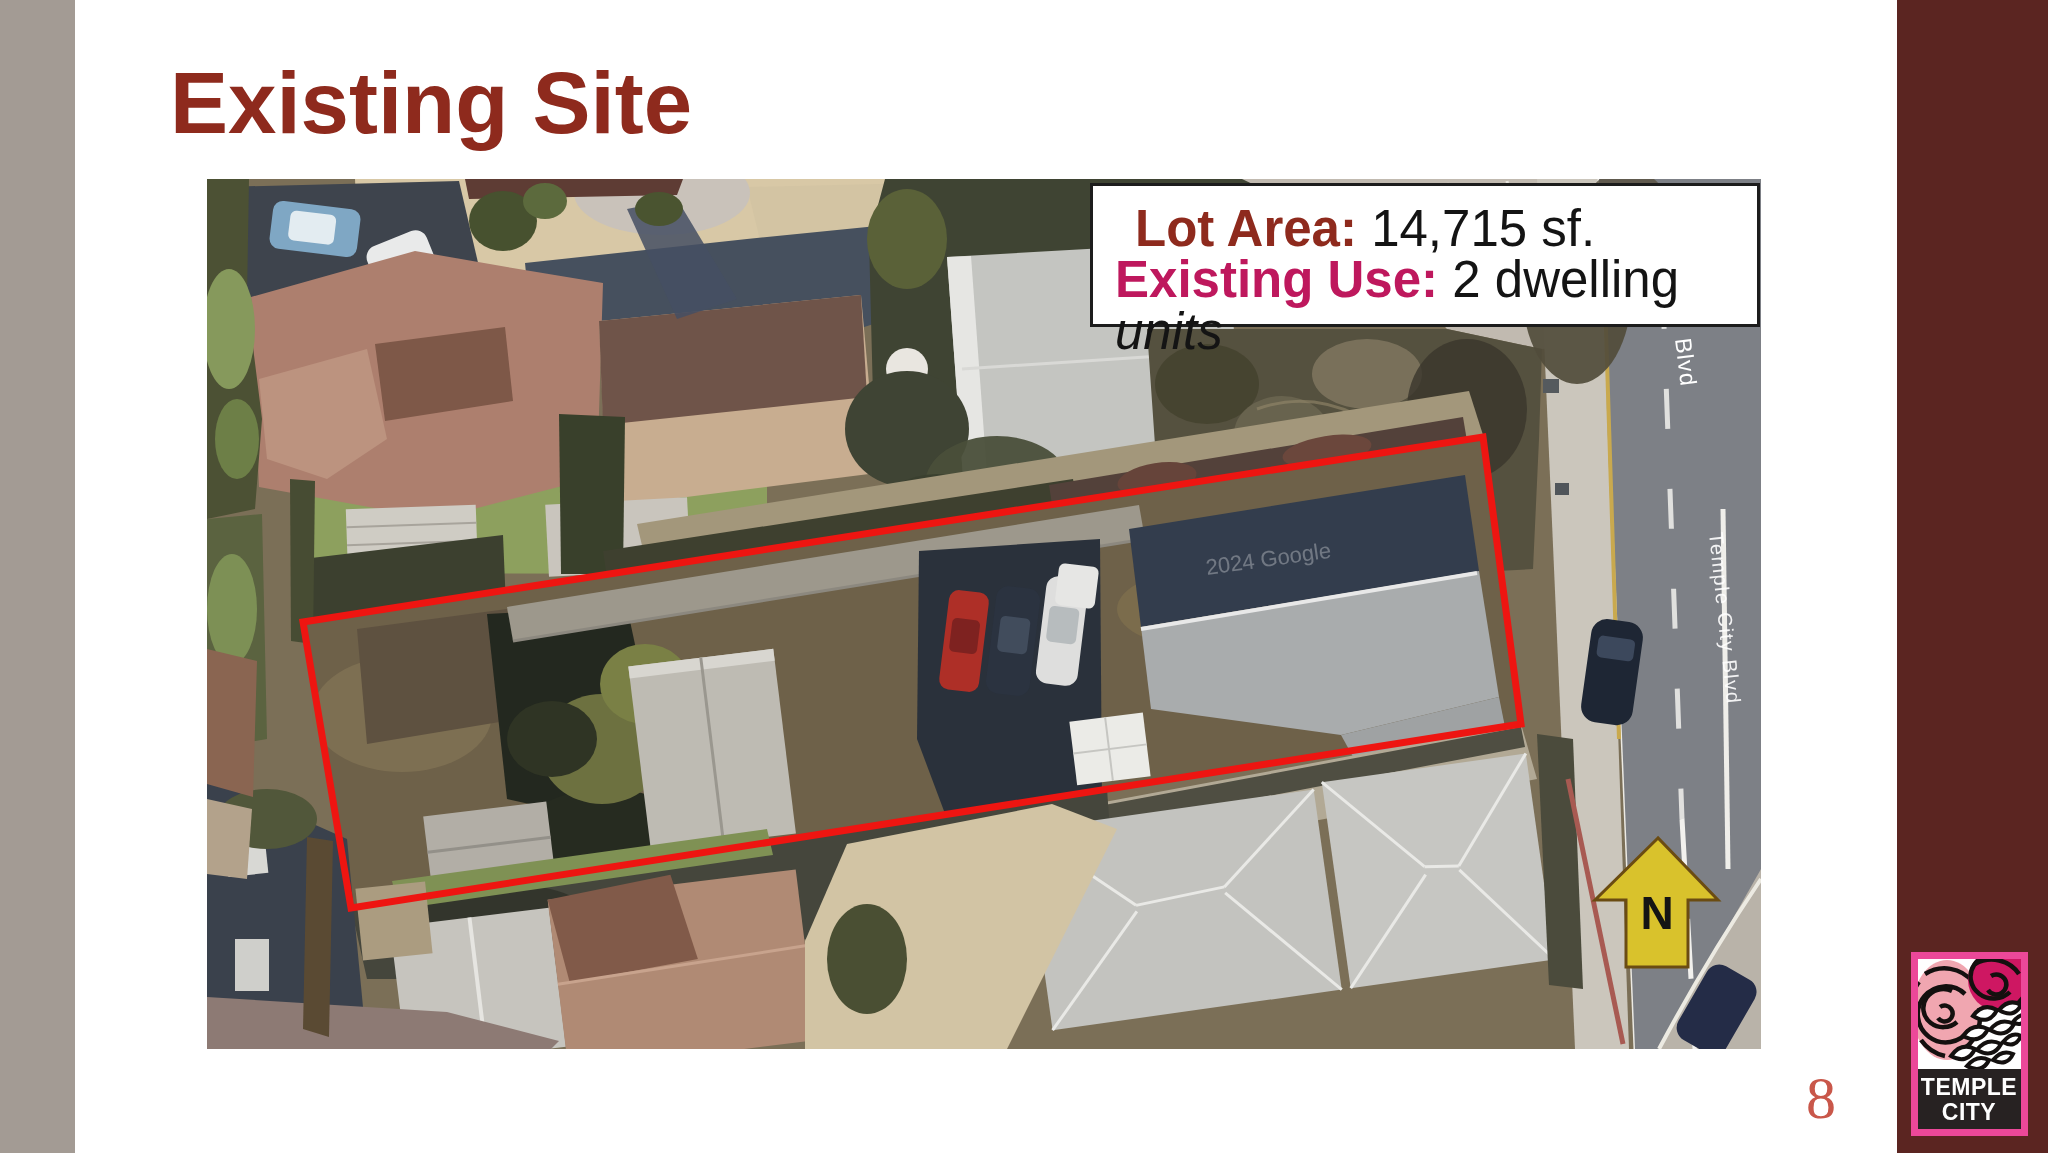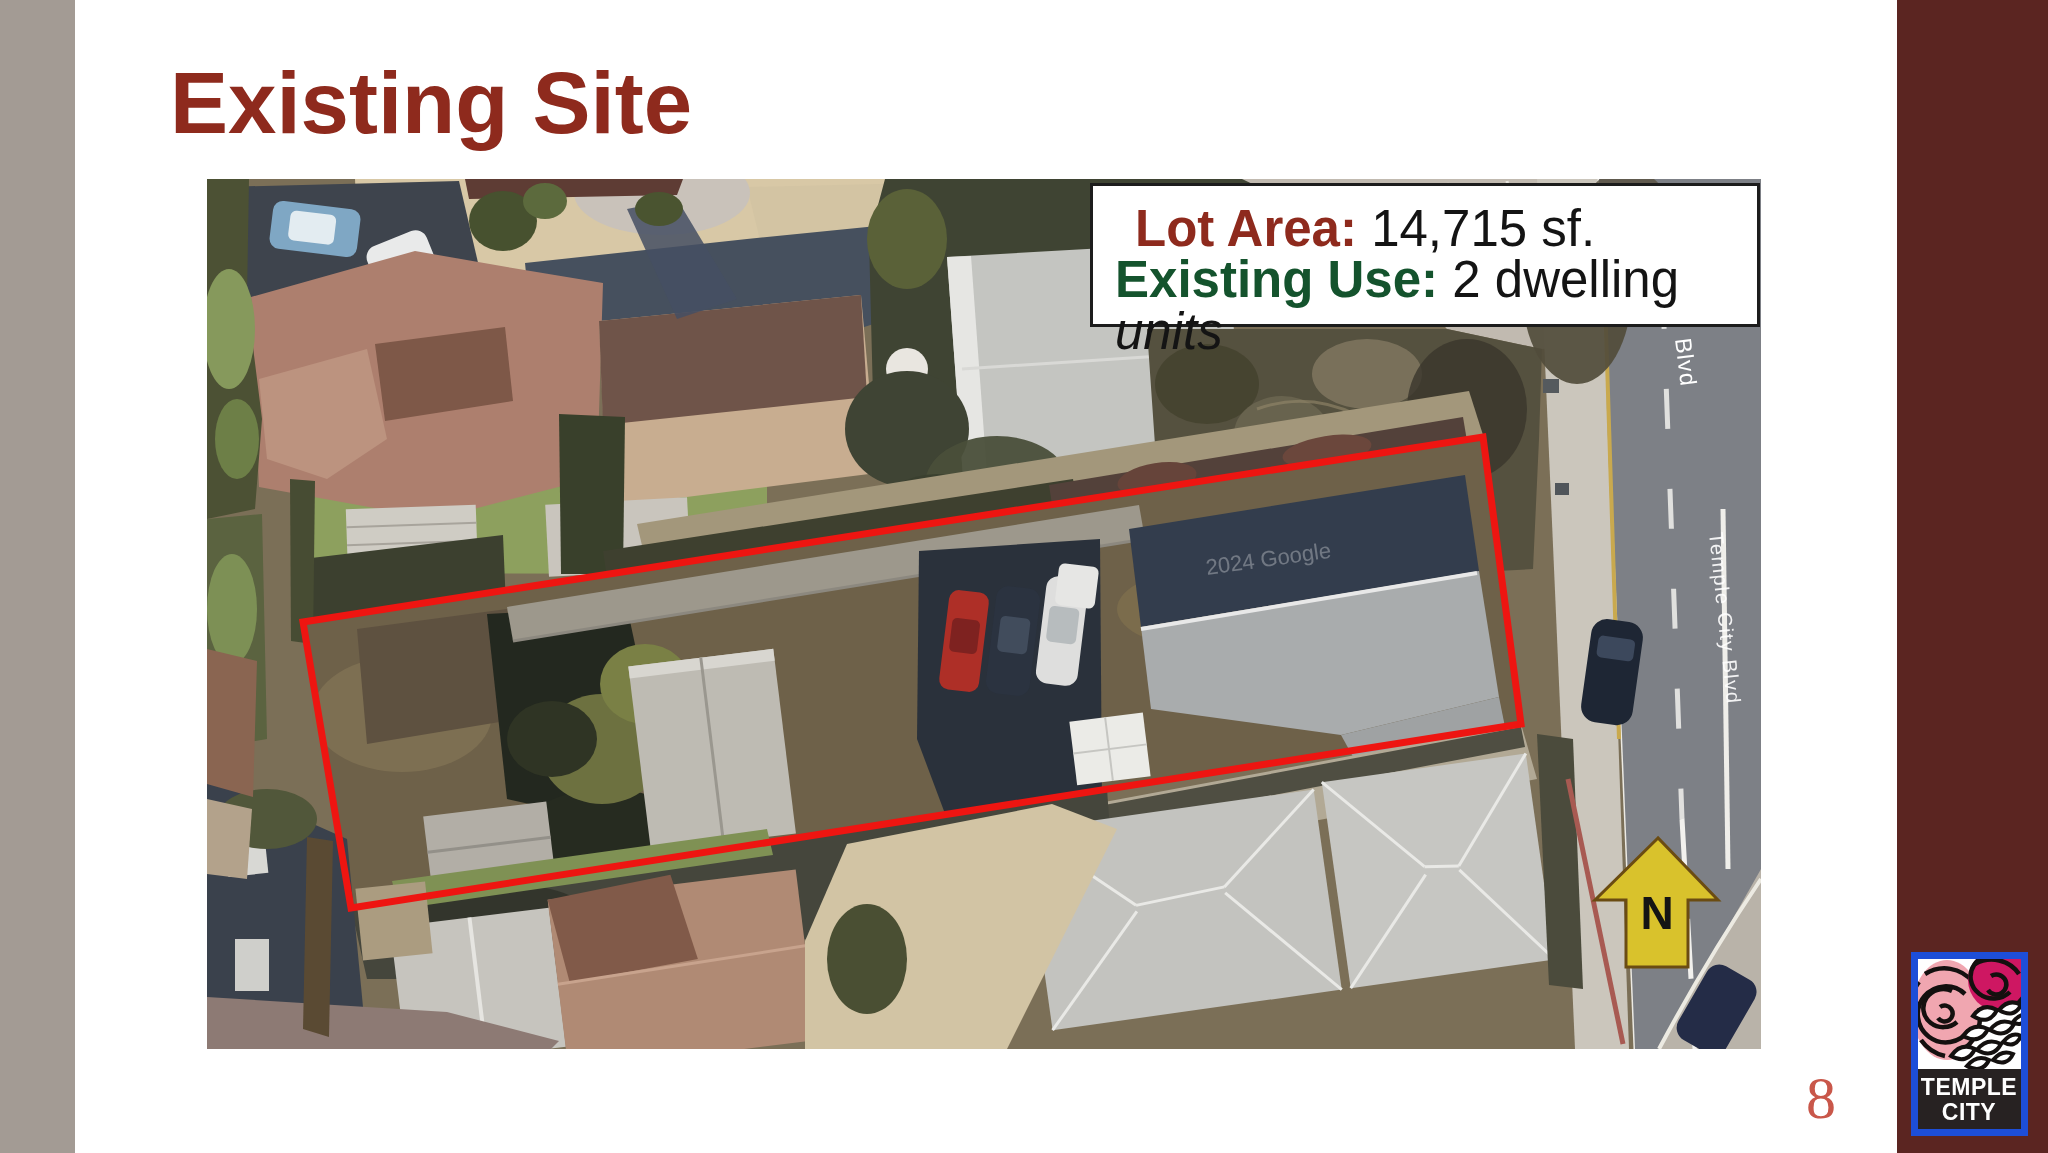--- a/index.html
+++ b/index.html
@@ -336,27 +336,27 @@
   <polygon points="1451,659 1388,721 1419,721 1419,788 1481,788 1481,721 1511,721" fill="#d9c22c" stroke="#6b4c12" stroke-width="3"></polygon>
 
   <text x="1450" y="750" text-anchor="middle" font-size="46" font-weight="bold" fill="#141414" font-family="Liberation Sans">N</text>
 </svg>
 </div>
 
 <div class="abs" style="left:1090px;top:183px;width:670px;height:144px;background:#ffffff;border:3px solid #1c1c1c;box-sizing:border-box;"></div>
 
 <div class="abs" style="left:1135px;top:199px;font-size:51px;color:#141414;"><b style="color:#8e2a1d;">Lot Area:</b> 14,715 sf.</div>
 
-<div class="abs" style="left:1115px;top:250px;font-size:51px;color:#141414;"><b style="color:#14532d;margin-top:7px;">Existing Use:</b> 2 dwelling</div>
+<div class="abs" style="left:1115px;top:250px;font-size:51px;color:#141414;"><b style="color:#be185d;margin-top:7px;">Existing Use:</b> 2 dwelling</div>
 
 <div class="abs" style="left:1115px;top:302px;font-size:51px;color:#141414;font-style:italic;">units</div>
 
 <div class="abs" style="left:1806px;top:1064px;font-size:60px;color:#c9574a;font-family:'Liberation Serif',serif;">8</div>
 
-<div class="abs" style="left:1911px;top:952px;width:117px;height:184px;background:#1d4ed8;text-align:center;">
+<div class="abs" style="left:1911px;top:952px;width:117px;height:184px;background:#ec4899;text-align:center;">
 <svg width="117" height="184" viewBox="0 0 117 184">
 
   <rect x="7" y="7" width="103" height="110" fill="#ffffff"></rect>
   <clipPath id="lg">
         <rect x="7" y="7" width="103" height="110"></rect>
       </clipPath>
   <g clip-path="url(#lg)">
 
   <g>
     <ellipse cx="36" cy="58" rx="35" ry="50" fill="#f0a6b0"></ellipse>

